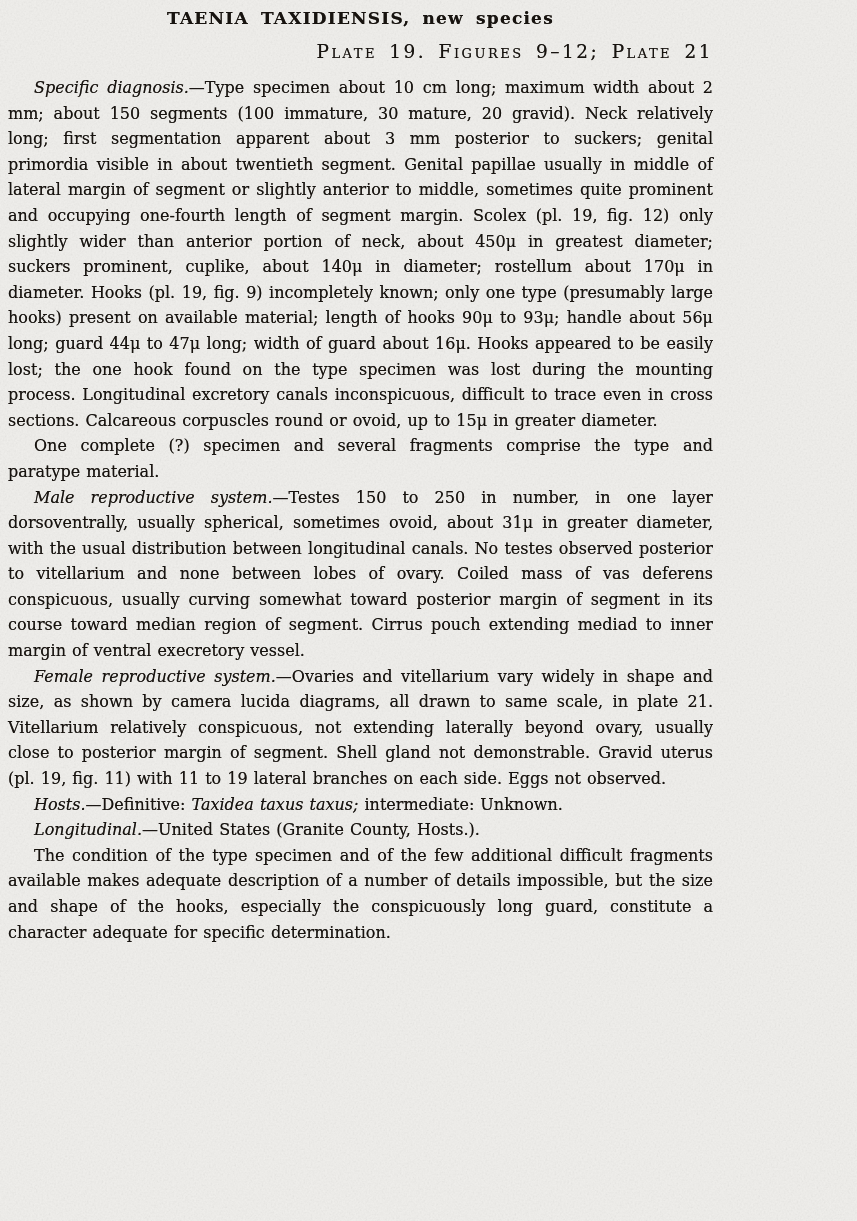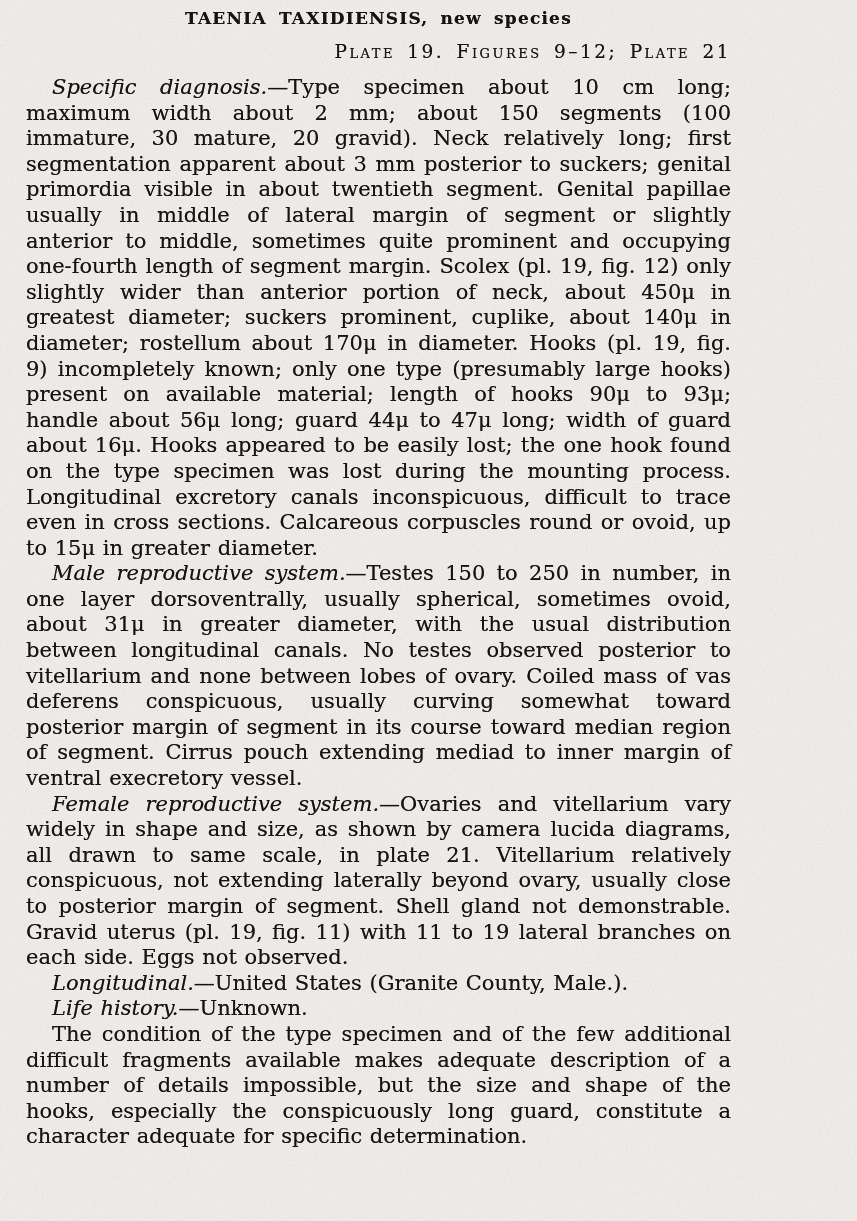--- a/index.html
+++ b/index.html
@@ -15,21 +15,20 @@
   }
   .page {
     position: relative;
     width: 723px;
     height: 1221px;
     box-sizing: border-box;
     padding: 6px 10px 8px 8px;
     font-family: "DejaVu Serif", "Liberation Serif", serif;
     color: #17130f;
     text-shadow: 0 0 0.6px rgba(25, 20, 15, 0.65);
-    margin-left: 18px;
   }
   .title {
     font-size: 17px;
     font-weight: bold;
     text-align: center;
     letter-spacing: 1.2px;
     word-spacing: 5px;
     margin: 2px 0 0 0;
   }
   .subtitle {
@@ -38,21 +37,21 @@
     font-variant: small-caps;
     text-align: right;
     letter-spacing: 2.5px;
     word-spacing: 4px;
     margin: 13px 0 0 0;
   }
   .body-text {
     margin-top: 13px;
   }
   .par {
-    font-size: 21px;
+    font-size: 16px;
     line-height: 25.6px;
     text-align: justify;
     text-indent: 26px;
     margin: 0;
     word-spacing: 1px;
   }
   .par.extra-space-above {
     margin-top: 9px;
   }
   .it {
@@ -74,30 +73,31 @@
 <div class="page">
 
   <h1 class="title">TAENIA TAXIDIENSIS, new species</h1>
 
   <h2 class="subtitle">Plate 19. Figures 9–12; Plate 21</h2>
 
   <div class="body-text">
 
     <p class="par"><span class="it">Specific diagnosis.</span><span>—Type specimen about 10 cm long; maximum width about 2 mm; about 150 segments (100 immature, 30 mature, 20 gravid).  Neck relatively long; first segmentation apparent about 3 mm posterior to suckers; genital primordia visible in about twentieth segment.  Genital papillae usually in middle of lateral margin of segment or slightly anterior to middle, sometimes quite prominent and occupying one-fourth length of segment margin.  Scolex (pl. 19, fig. 12) only slightly wider than anterior portion of neck, about 450μ in greatest diameter; suckers prominent, cuplike, about 140μ in diameter; rostellum about 170μ in diameter.  Hooks (pl. 19, fig. 9) incompletely known; only one type (presumably large hooks) present on available material; length of hooks 90μ to 93μ; handle about 56μ long; guard 44μ to 47μ long; width of guard about 16μ.  Hooks appeared to be easily lost; the one hook found on the type specimen was lost during the mounting process.  Longitudinal excretory canals inconspicuous, difficult to trace even in cross sections.  Calcareous corpuscles round or ovoid, up to 15μ in greater diameter.</span></p>
 
+    <p class="par"><span>One complete (?) specimen and several fragments comprise the type and paratype material.</span></p>
 
     <p class="par"><span class="it">Male reproductive system.</span><span>—Testes 150 to 250 in number, in one layer dorsoventrally, usually spherical, sometimes ovoid, about 31μ in greater diameter, with the usual distribution between longitudinal canals.  No testes observed posterior to vitellarium and none between lobes of ovary.  Coiled mass of vas deferens conspicuous, usually curving somewhat toward posterior margin of segment in its course toward median region of segment.  Cirrus pouch extending mediad to inner margin of ventral execretory vessel.</span></p>
 
     <p class="par"><span class="it">Female reproductive system.</span><span>—Ovaries and vitellarium vary widely in shape and size, as shown by camera lucida diagrams, all drawn to same scale, in plate 21.  Vitellarium relatively conspicuous, not extending laterally beyond ovary, usually close to posterior margin of segment.  Shell gland not demonstrable.  Gravid uterus (pl. 19, fig. 11) with 11 to 19 lateral branches on each side.  Eggs not observed.</span></p>
 
+    <p class="par"><span class="it">Hosts.</span><span>—Definitive: </span><span class="it">Taxidea taxus taxus;</span><span> intermediate: Unknown.</span></p>
 
 
-    <p class="par"><span class="it">Longitudinal.</span><span>—United States (Granite County, Male.).</span></p>
+    <p class="par"><span class="it">Longitudinal.</span><span>—United States (Granite County, Hosts.).</span></p>
 
-    <p class="par"><span class="it">Life history.</span><span>—Unknown.</span></p>
 
 
     <p class="par"><span>The condition of the type specimen and of the few additional difficult fragments available makes adequate description of a number of details impossible, but the size and shape of the hooks, especially the conspicuously long guard, constitute a character adequate for specific determination.</span></p>
 
   </div>
 </div>
 
 <svg class="noise-overlay" xmlns="http://www.w3.org/2000/svg" width="857" height="1221">
   <filter id="grain">
     <feTurbulence type="fractalNoise" baseFrequency="0.55" numOctaves="2" stitchTiles="stitch"></feTurbulence>

